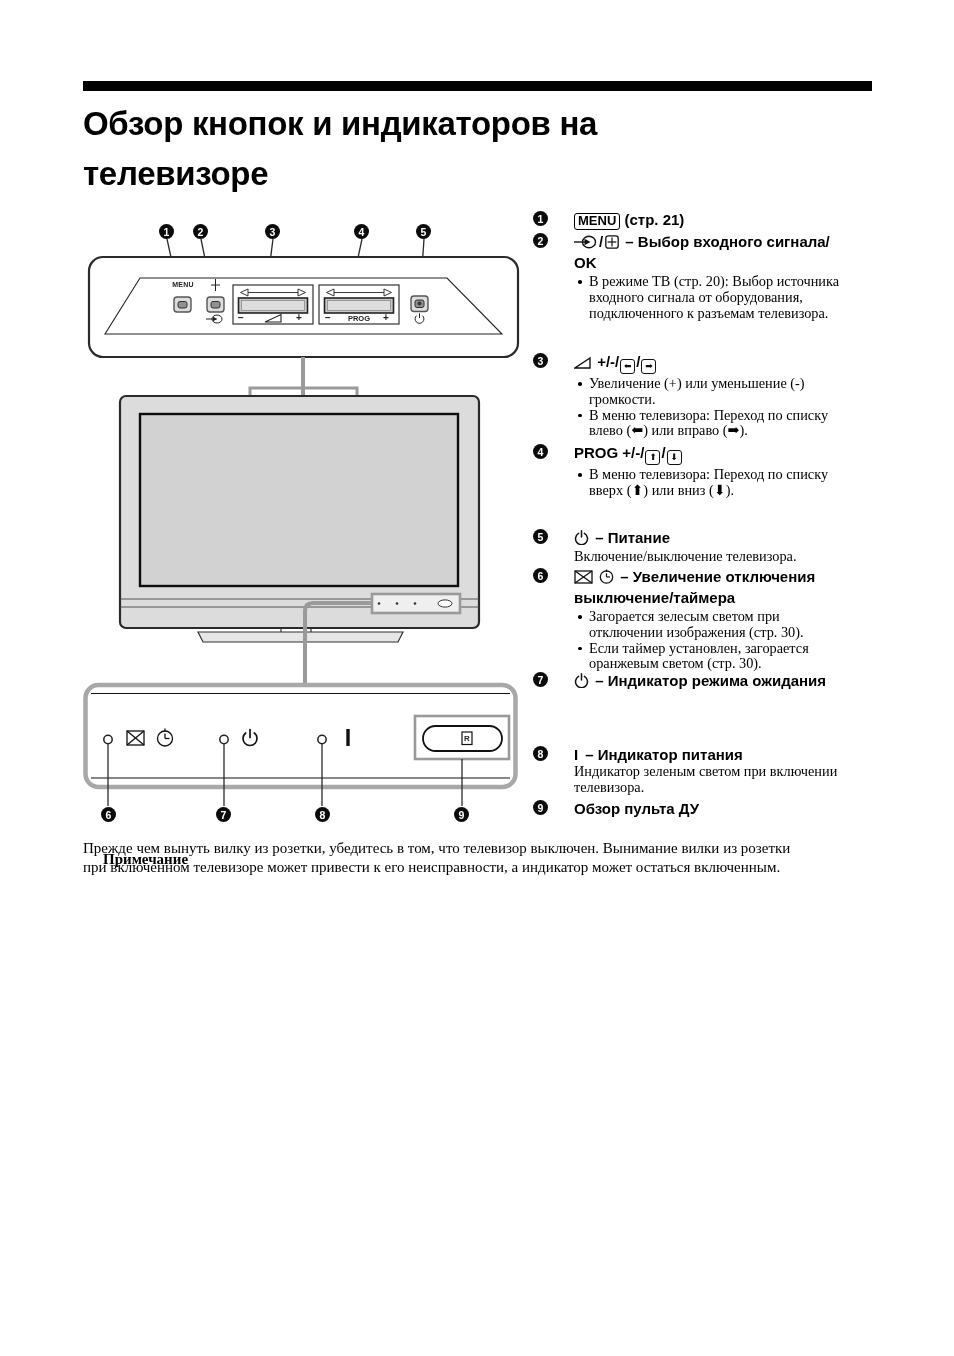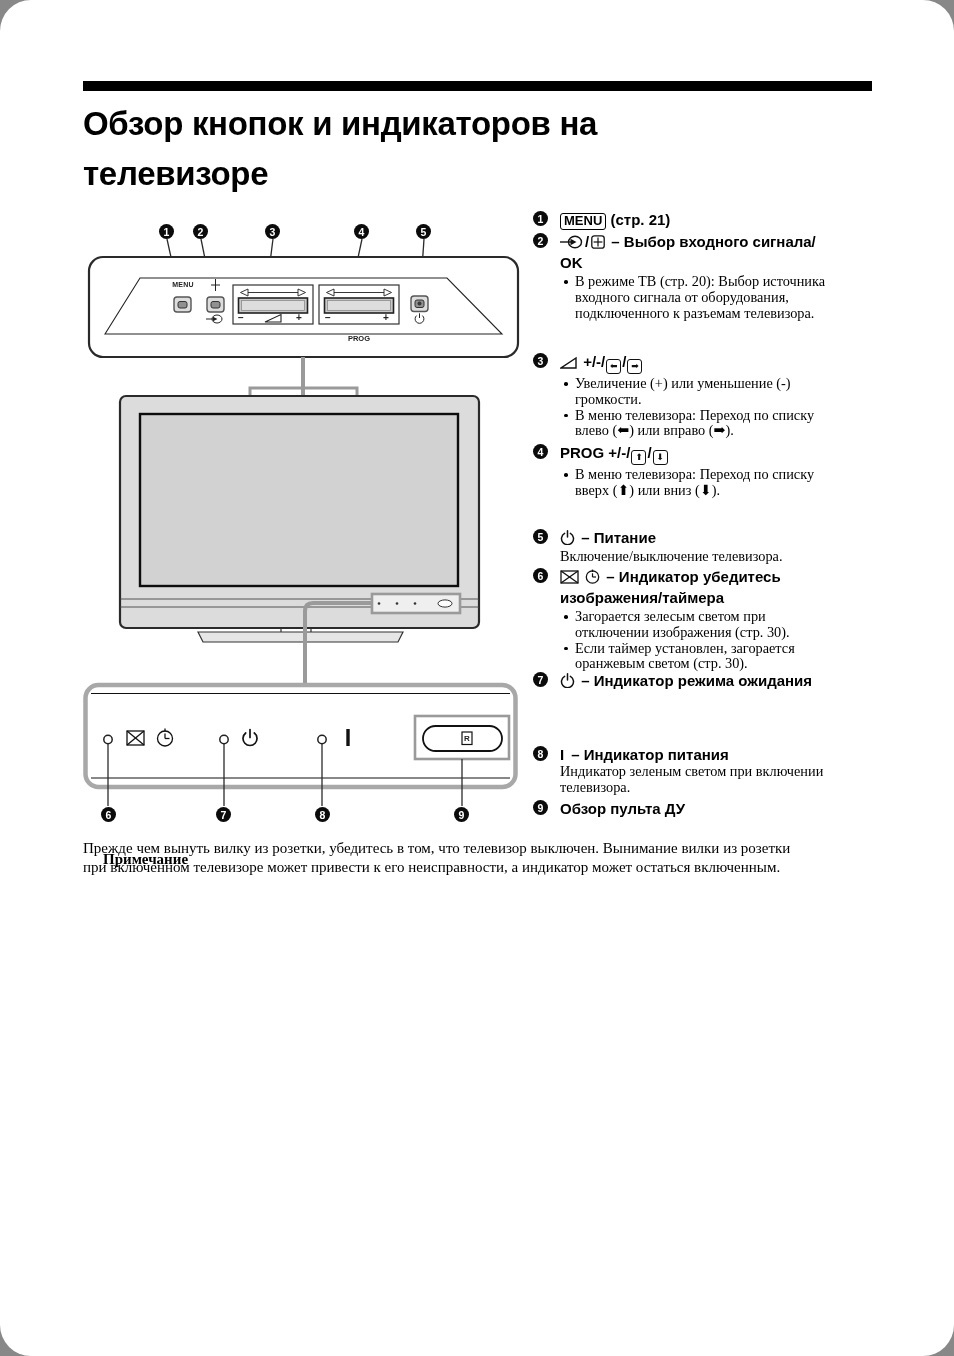--- a/index.html
+++ b/index.html
@@ -1,29 +1,29 @@
 <!DOCTYPE html>
 <html><head>
 <meta charset="utf-8">
 <style>
   html,body{margin:0;padding:0;background:#888;}
   .page{position:relative;width:954px;height:1356px;background:#fff;overflow:hidden;
-        font-family:"Liberation Serif","DejaVu Serif",serif;color:#000;border-radius:31px;}
+        font-family:"Liberation Serif","DejaVu Serif",serif;color:#000;}
   
   .rulebar{position:absolute;left:83px;top:81px;width:789px;height:10px;background:#000;}
   .title{position:absolute;left:83px;top:99px;width:800px;white-space:pre-line;
          font:bold 33px/50px "Liberation Sans",sans-serif;letter-spacing:-0.3px;}
   
   .co{position:absolute;width:15px;height:15px;border-radius:50%;background:#0b0b0b;color:#fff;
       display:flex;align-items:center;justify-content:center;
       font:bold 10.5px "Liberation Sans",sans-serif;}
   
   .rightcol{position:absolute;left:533px;top:0;width:402px;}
   .item{position:absolute;left:0;width:402px;}
-  .item .content{margin-left:27px;}
+  .item .content{margin-left:41px;}
   .head{font:bold 15px/19px "Liberation Sans",sans-serif;}
   .head .ic{display:inline-block;vertical-align:-2px;margin-right:2px;}
   .btxt{font:14.3px/15.8px "Liberation Serif","DejaVu Serif",serif;white-space:pre-line;}
   ul.bullets{margin:2px 0 0 0;padding:0;list-style:none;}
   ul.bullets li{position:relative;padding-left:15px;margin:0;}
   ul.bullets li::before{content:"";position:absolute;left:4px;top:6px;width:3.6px;height:3.6px;
       border-radius:50%;background:#000;}
   .menubox{display:inline-block;border:1.3px solid #000;border-radius:3px;padding:0 3px 1px 3px;
       font:bold 13px/14px "Liberation Sans",sans-serif;vertical-align:0px;}
   .kbox{display:inline-flex;width:13px;height:13px;border:1.2px solid #111;border-radius:3px;
@@ -171,21 +171,21 @@
         <line x1="239" y1="529" x2="239" y2="591"></line>
         <line x1="379" y1="544" x2="379" y2="591"></line>
       </g>
     </svg>
 
     
     <span class="dlab" style="left:85px;top:65px;width:30px;font:bold 7px/9px 'Liberation Sans',sans-serif;letter-spacing:.2px;">MENU</span>
     <span class="dlab" style="left:151px;top:97px;width:14px;font:bold 10px/12px 'Liberation Sans',sans-serif;">−</span>
     <span class="dlab" style="left:209px;top:97px;width:14px;font:bold 10px/12px 'Liberation Sans',sans-serif;">+</span>
     <span class="dlab" style="left:238px;top:97px;width:14px;font:bold 10px/12px 'Liberation Sans',sans-serif;">−</span>
-    <span class="dlab" style="left:261px;top:99px;width:30px;font:bold 7.5px/10px 'Liberation Sans',sans-serif;margin-top:20px;">PROG</span>
+    <span class="dlab" style="left:261px;top:99px;width:30px;font:bold 7.5px/10px 'Liberation Sans',sans-serif;">PROG</span>
     <span class="dlab" style="left:296px;top:97px;width:14px;font:bold 10px/12px 'Liberation Sans',sans-serif;">+</span>
     <span class="dlab" style="left:379px;top:519px;width:10px;font:bold 8px/9px 'Liberation Sans',sans-serif;">R</span>
 
     
     <span class="co" style="left:76px;top:9px;">1</span>
     <span class="co" style="left:110px;top:9px;">2</span>
     <span class="co" style="left:182px;top:9px;">3</span>
     <span class="co" style="left:271px;top:9px;">4</span>
     <span class="co" style="left:333px;top:9px;">5</span>
     <span class="co" style="left:18px;top:592px;">6</span>
@@ -291,22 +291,22 @@
                 <rect x="1" y="1" width="17" height="12" fill="none" stroke="#111" stroke-width="1.3"></rect>
                 <line x1="1" y1="1" x2="18" y2="13" stroke="#111" stroke-width="1.3"></line>
                 <line x1="18" y1="1" x2="1" y2="13" stroke="#111" stroke-width="1.3"></line>
               </svg></span>
           <span class="ic"><svg width="15" height="15" viewBox="0 0 15 15">
                 <circle cx="7.5" cy="8" r="6.2" fill="none" stroke="#111" stroke-width="1.3"></circle>
                 <line x1="7.5" y1="0.6" x2="7.5" y2="3" stroke="#111" stroke-width="1.4"></line>
                 <line x1="7.5" y1="8" x2="7.5" y2="4.3" stroke="#111" stroke-width="1.2"></line>
                 <line x1="7.5" y1="8" x2="11" y2="8" stroke="#111" stroke-width="1.2"></line>
               </svg></span>
-          <span>– Индикатор убедитесь</span>
-          <div>изображения/таймера</div>
+          <span>– Увеличение отключения</span>
+          <div>выключение/таймера</div>
         </div>
         <ul class="bullets" style="line-height:15.5px;">
           <li class="btxt">Загорается зелесым светом при
 отключении изображения (стр. 30).</li>
           <li class="btxt">Если таймер установлен, загорается
 оранжевым светом (стр. 30).</li>
         </ul>
       </div>
     </div>
 

